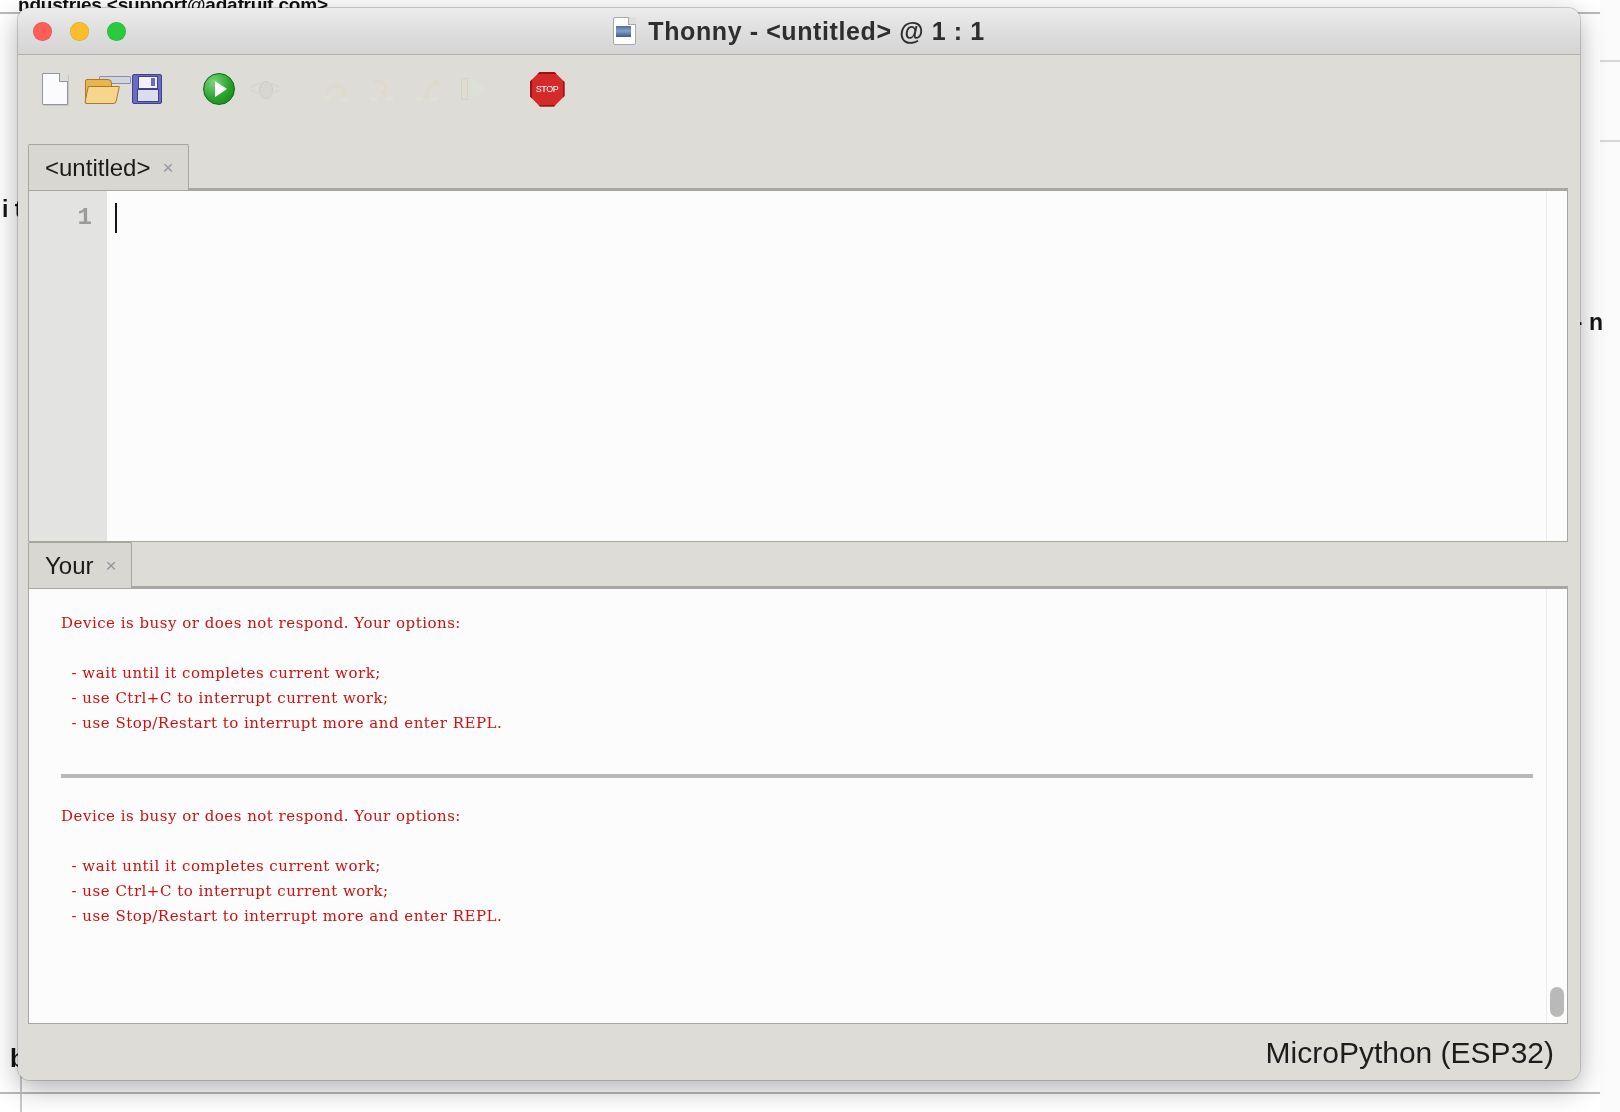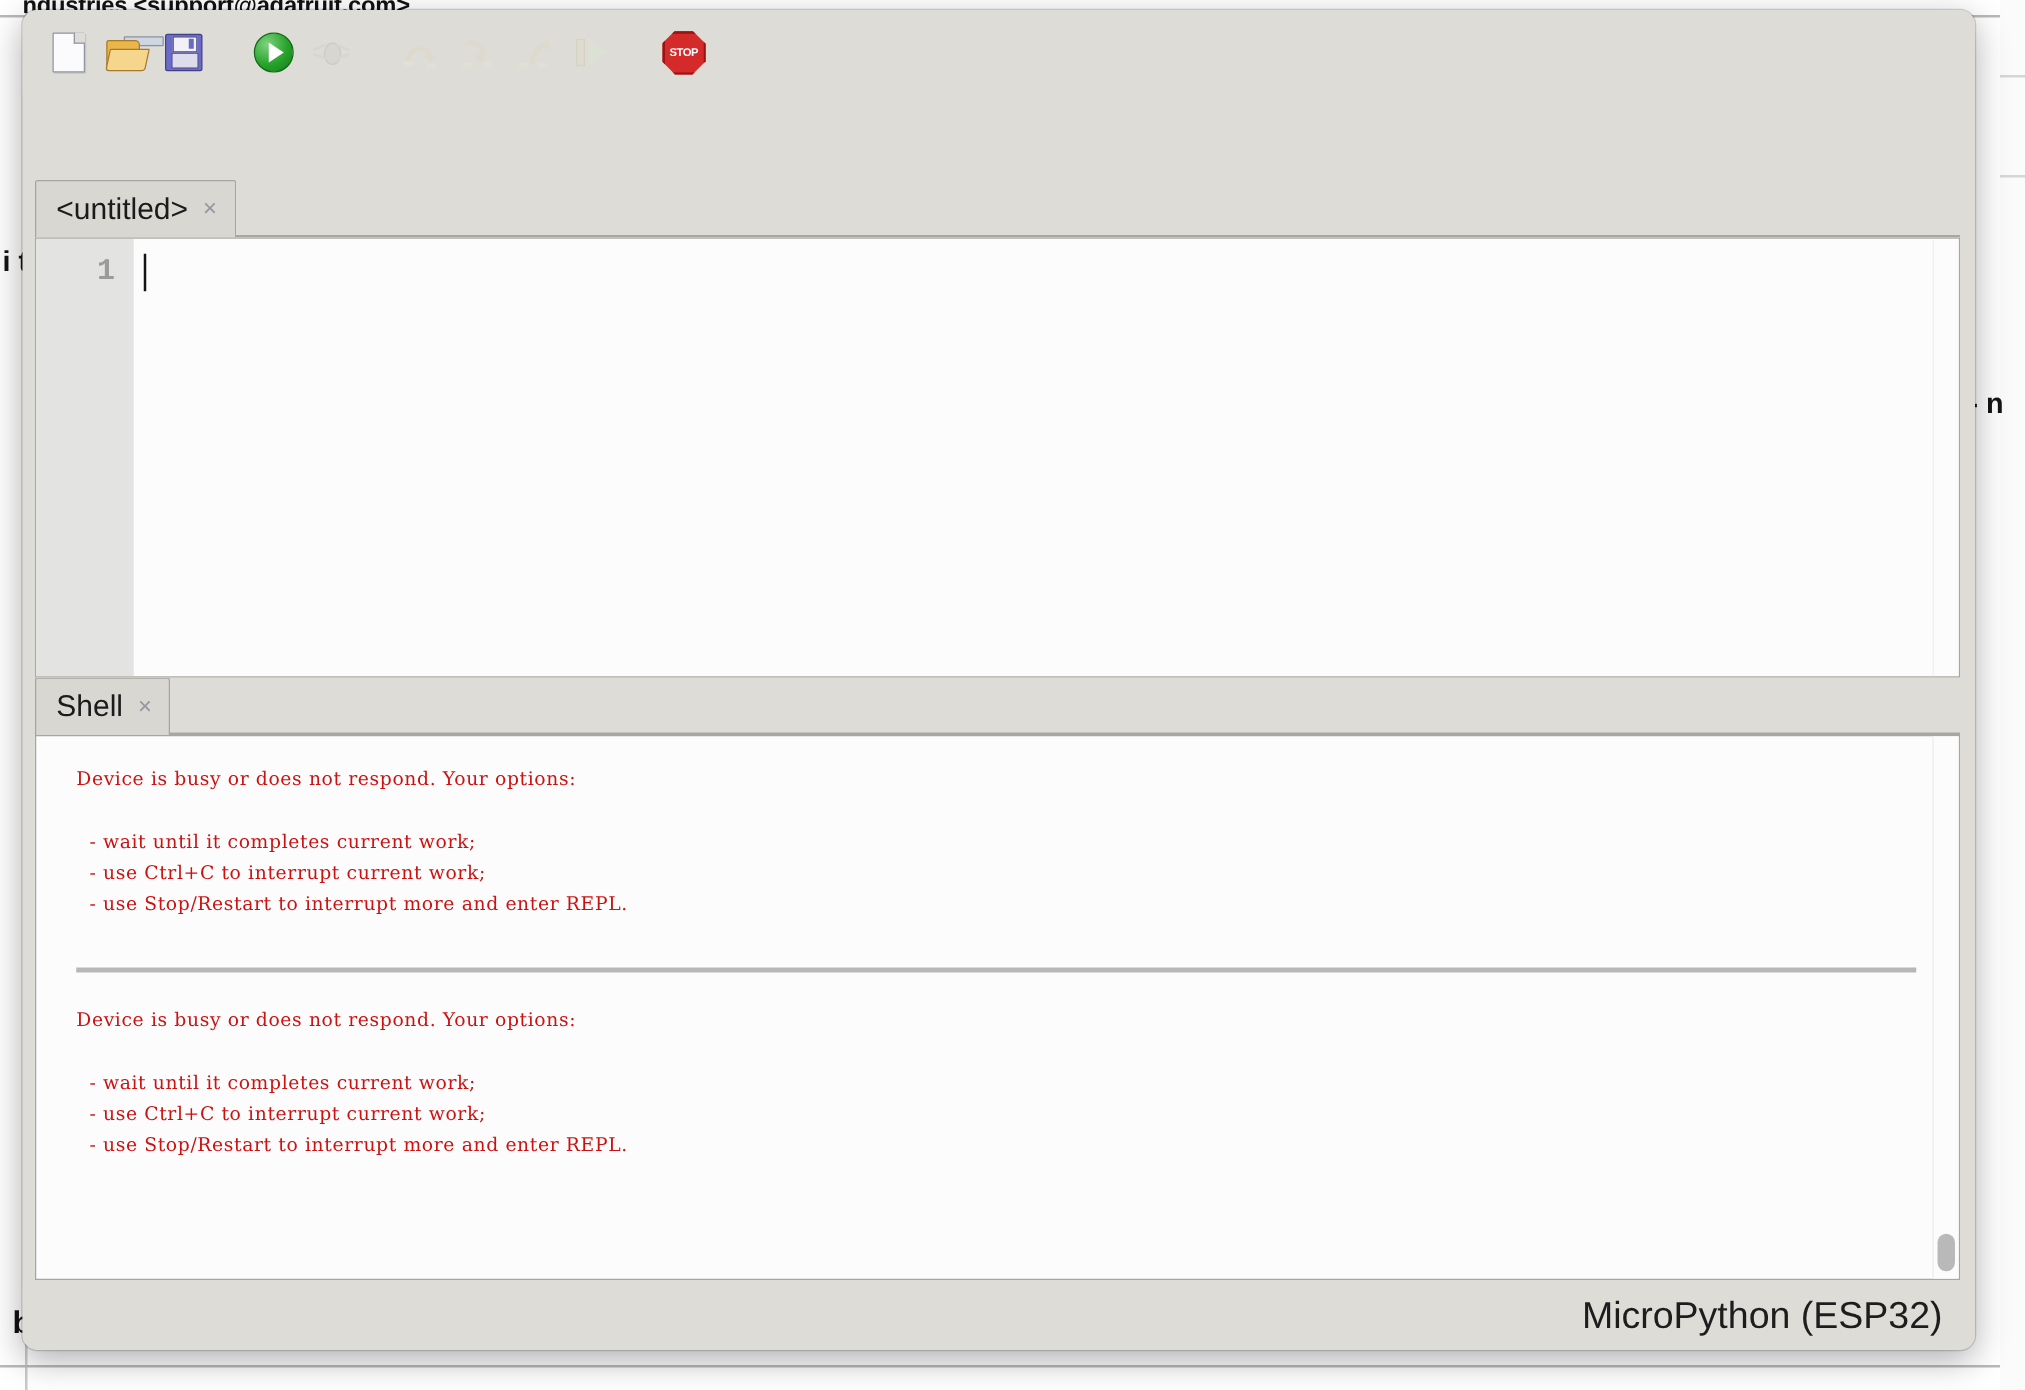--- a/index.html
+++ b/index.html
@@ -162,21 +162,21 @@
 
   
   .ic-resume { width:28px; height:22px; position:relative; opacity:.55; display:flex; align-items:center; gap:3px;}
   .ic-resume .bar{width:5px;height:20px;background:#dfdbc9;border:1px solid #cfc9b4;}
   .ic-resume .tri{width:0;height:0;border-left:15px solid #d9e6d4;border-top:10px solid transparent;border-bottom:10px solid transparent;}
 
   
   .ic-stop { width:31px; height:31px; position:relative; display:flex; align-items:center; justify-content:center;
              background:#d42a2a; border:2px solid #9b1313;
              clip-path: polygon(30% 0, 70% 0, 100% 30%, 100% 70%, 70% 100%, 30% 100%, 0 70%, 0 30%);
-             color:#fff; font-size:9px; font-weight:bold; font-family:"Liberation Sans", sans-serif; letter-spacing:-0.4px;}
+             color:#fff; font-size:9px; font-weight:normal; font-family:"Liberation Sans", sans-serif; letter-spacing:-0.4px;}
 
   
   #editor-pane {
     position: absolute;
     left: 10px; top: 136px;
     width: 1540px; height: 398px;
   }
   .tabstrip {
     height: 46px;
     position: relative;
@@ -323,20 +323,31 @@
 
   <div class="bg-text" id="bg-top-line">ndustries &lt;support@adafruit.com&gt;</div>
   <div class="bg-text" id="bg-bottom-line">bithread/1 1152</div>
   <div class="bg-text" id="bg-left-col">i t e s w c T e r i s</div>
   <div class="bg-text" id="bg-right-col">te
 - n</div>
 </div>
 
 <div id="window">
 
+  <div id="titlebar">
+    <div id="traffic">
+      <div class="light red"></div>
+      <div class="light yellow"></div>
+      <div class="light green"></div>
+    </div>
+    <div id="title-wrap">
+      <div id="title-icon"></div>
+      <div id="title-text">Thonny - &lt;untitled&gt; @ 1 : 1</div>
+    </div>
+  </div>
 
   <div id="toolbar">
 
     <div class="tb-btn">
       <div class="ic-newfile"></div>
     </div>
 
     <div class="tb-btn">
       <div class="ic-folder">
         <div class="tab"></div>
@@ -434,21 +445,21 @@
         <div id="caret"></div>
       </div>
       <div id="editor-vscroll"></div>
     </div>
   </div>
 
   <div id="shell-pane">
     <div class="tabstrip">
       <div id="shell-tabline" style="position:absolute;left:0;right:0;bottom:0;height:2px;background:#aaa7a1;"></div>
       <div class="tab">
-        <span class="tab-label">Shell</span>
+        <span class="tab-label">Your</span>
         <span class="tab-close">×</span>
       </div>
     </div>
 
     <div id="shell-body">
       <div id="shell-text">
 
         <div>
           <div class="sh-line">Device is busy or does not respond. Your options:</div>
           <div class="sh-blank"></div>

